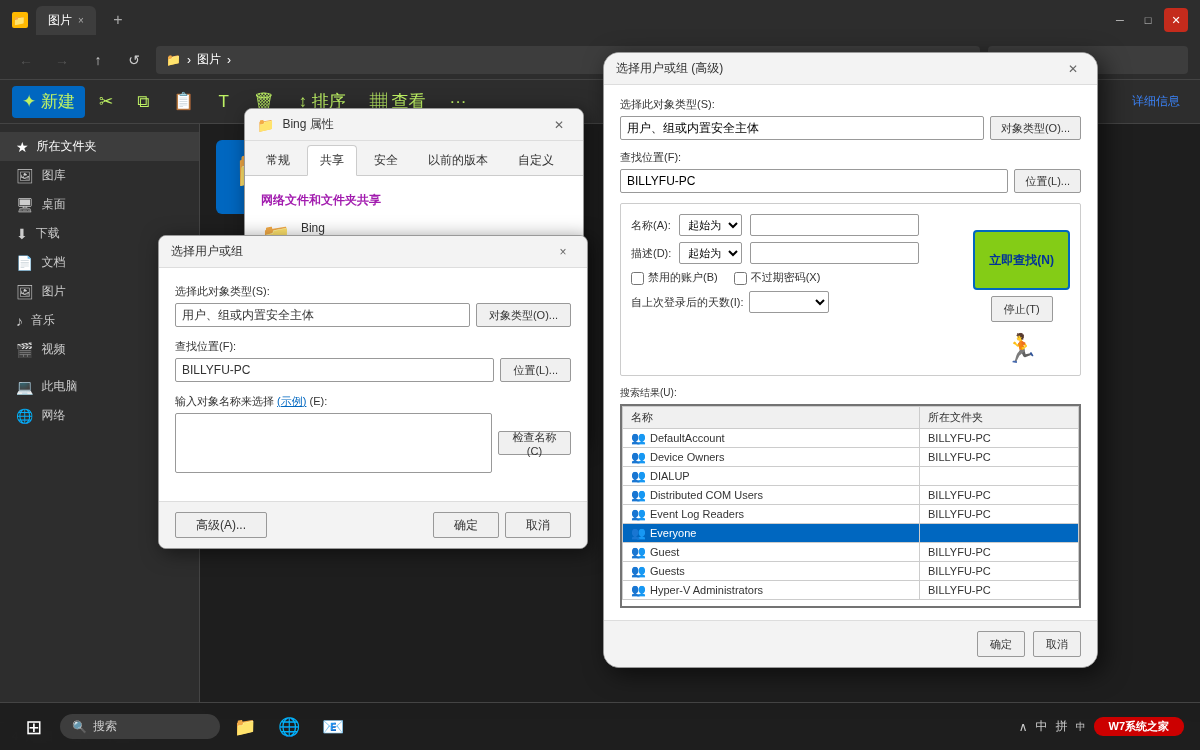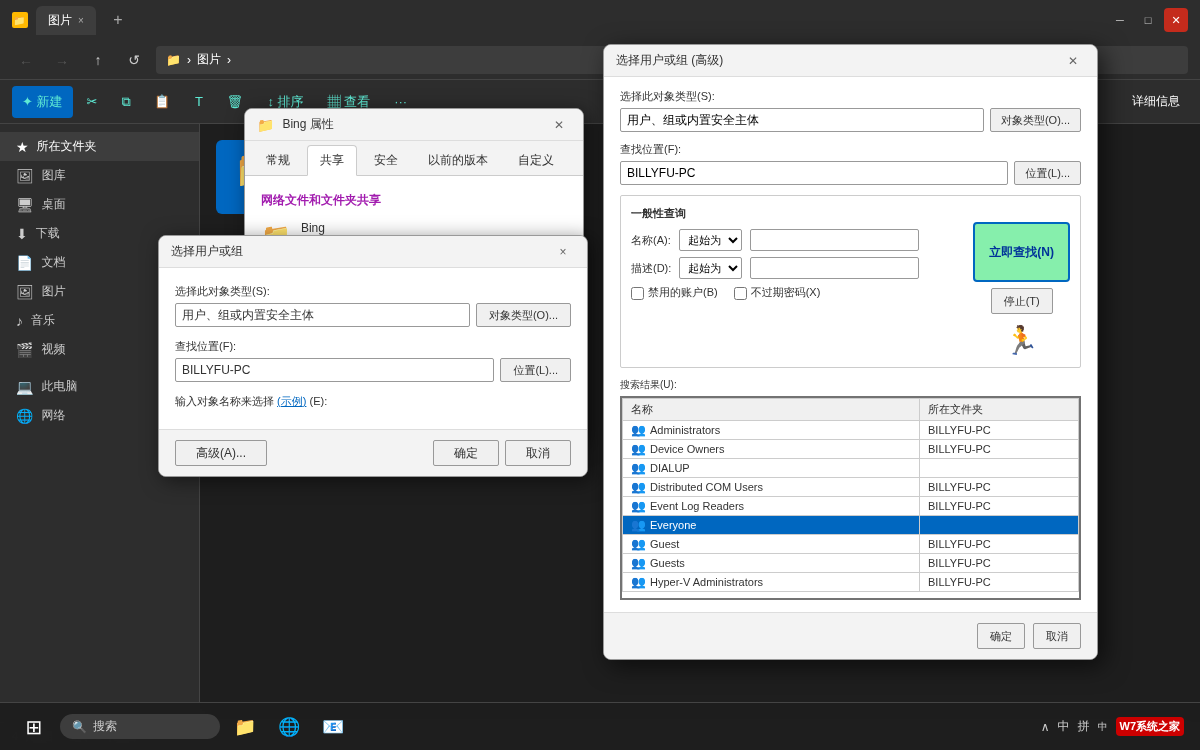--- a/index.html
+++ b/index.html
@@ -121,31 +121,31 @@
       display: flex;
       align-items: center;
       padding: 0 12px;
       gap: 4px;
       border-bottom: 1px solid #444;
     }
     .tool-btn {
       height: 32px;
       padding: 0 10px;
       display: flex; align-items: center; gap: 4px;
-      color: #5eead4;
+      color: #bef264;
       border-radius: 4px;
-      font-size: 13px;
+      font-size: 17px;
       background: transparent;
     }
     .tool-btn.accent {
       background: #0067c0;
     }
     .detail-btn {
       margin-left: auto;
-      color: #ffffff;
+      color: #3b82f6;
       font-size: 12px;
       padding: 0 8px;
     }
 
     
     .main-layout {
       display: flex;
       flex: 1;
       overflow: hidden;
     }
@@ -247,22 +247,22 @@
       color: #ccc;
       font-size: 12px;
     }
     .tray-text {
       display: flex; flex-direction: column; align-items: flex-end;
       font-size: 10px; line-height: 1.4;
     }
     .watermark {
       background: #cc0000;
       color: white;
-      padding: 2px 4px;
-      border-radius: 4px;
+      padding: 2px 15px;
+      border-radius: 9px;
       font-size: 11px;
       font-weight: bold;
     }
 
     
     .dialog-bing {
       position: absolute;
       top: 108px; left: 244px;
       width: 340px;
       background: #f3f3f3;
@@ -421,25 +421,25 @@
       border: 1px solid #999;
       border-radius: 2px;
       font-size: 12px;
       color: #333;
       cursor: pointer;
     }
 
     
     .dialog-select-user-adv {
       position: absolute;
-      top: 44px; left: 603px;
+      top: 52px; left: 603px;
       width: 495px;
       background: #f3f3f3;
       border: 1px solid #999;
-      border-radius: 8px;
+      border-radius: 16px;
       box-shadow: 6px 6px 24px rgba(0,0,0,0.6);
       z-index: 30;
       overflow: hidden;
     }
     .adv-title-bar {
       height: 32px;
       background: #f3f3f3;
       display: flex; align-items: center;
       padding: 0 12px;
       border-bottom: 1px solid #ddd;
@@ -570,21 +570,21 @@
       border: 1px solid #999;
       border-radius: 2px;
       font-size: 11px;
       color: #333;
       cursor: pointer;
       white-space: nowrap;
     }
     .adv-search-btn {
       height: 60px;
       padding: 0 14px;
-      background: #86efac;
+      background: #84cc16;
       border: 2px solid #0067c0;
       border-radius: 4px;
       font-size: 12px;
       font-weight: bold;
       color: #003399;
       cursor: pointer;
       white-space: nowrap;
     }
     .adv-footer {
       display: flex; justify-content: flex-end; gap: 8px;
@@ -810,20 +810,24 @@
     <div class="dialog-field-label">查找位置(F):</div>
     <div class="dialog-field-row">
       <input class="dialog-input" type="text" readonly="" value="BILLYFU-PC" style="">
       <button class="dialog-btn">位置(L)...</button>
     </div>
     <div class="dialog-field-label">
       <span>输入对象名称来选择</span>
       <a class="dialog-link">(<span>示例</span>)</a>
       <span>(E):</span>
     </div>
+    <div class="dialog-field-row">
+      <textarea class="dialog-textarea" style=""></textarea>
+      <button class="dialog-btn">检查名称(C)</button>
+    </div>
   </div>
   <div class="dialog-footer">
     <button class="dialog-btn-ok">高级(A)...</button>
     <div class="dialog-footer-right">
       <button class="dialog-btn-ok">确定</button>
       <button class="dialog-btn-cancel">取消</button>
     </div>
   </div>
 </div>
 
@@ -842,21 +846,20 @@
 
     <div class="adv-section-label">查找位置(F):</div>
     <div class="adv-field-row">
       <input class="adv-input" type="text" readonly="" value="BILLYFU-PC" style="">
       <button class="adv-btn">位置(L)...</button>
     </div>
 
     <div class="adv-section-box">
       <div style="display:flex; justify-content:space-between; align-items:flex-start;">
         <div style="flex:1;">
-          <div class="adv-section-title">一般性查询</div>
           <div class="adv-grid">
             <span class="adv-grid-label">名称(A):</span>
             <select class="adv-select">
               <option>起始为</option>
             </select>
             <input class="adv-input" type="text" style="height: 22px;">
             <span></span>
             <span class="adv-grid-label">描述(D):</span>
             <select class="adv-select">
               <option>起始为</option>
@@ -867,20 +870,26 @@
           <div class="adv-checkbox-row">
             <div class="adv-checkbox-item">
               <input type="checkbox" style="">
               <span>禁用的账户(B)</span>
             </div>
             <div class="adv-checkbox-item">
               <input type="checkbox" style="">
               <span>不过期密码(X)</span>
             </div>
           </div>
+          <div class="adv-days-row">
+            <span>自上次登录后的天数(I):</span>
+            <select class="adv-days-select">
+              <option></option>
+            </select>
+          </div>
         </div>
         <div style="display:flex; flex-direction:column; gap:6px; margin-left:12px; align-items:center; padding-top:16px;">
           <button class="adv-search-btn">立即查找(N)</button>
           <button class="adv-action-btn">停止(T)</button>
           <span style="font-size:28px; margin-top:4px;">🏃</span>
         </div>
       </div>
     </div>
 
     <div class="search-results-section">
@@ -891,21 +900,21 @@
             <tr>
               <th>名称</th>
               <th>所在文件夹</th>
             </tr>
           </thead>
           <tbody id="results-tbody">
           <tr>
       <td>
         <span class="row-icon">
           <span class="user-group-icon">👥</span>
-          <span>Administrators</span>
+          <span>DefaultAccount</span>
         </span>
       </td>
       <td>BILLYFU-PC</td>
     </tr>
               <tr>
       <td>
         <span class="row-icon">
           <span class="user-group-icon">👥</span>
           <span>Device Owners</span>
         </span>

